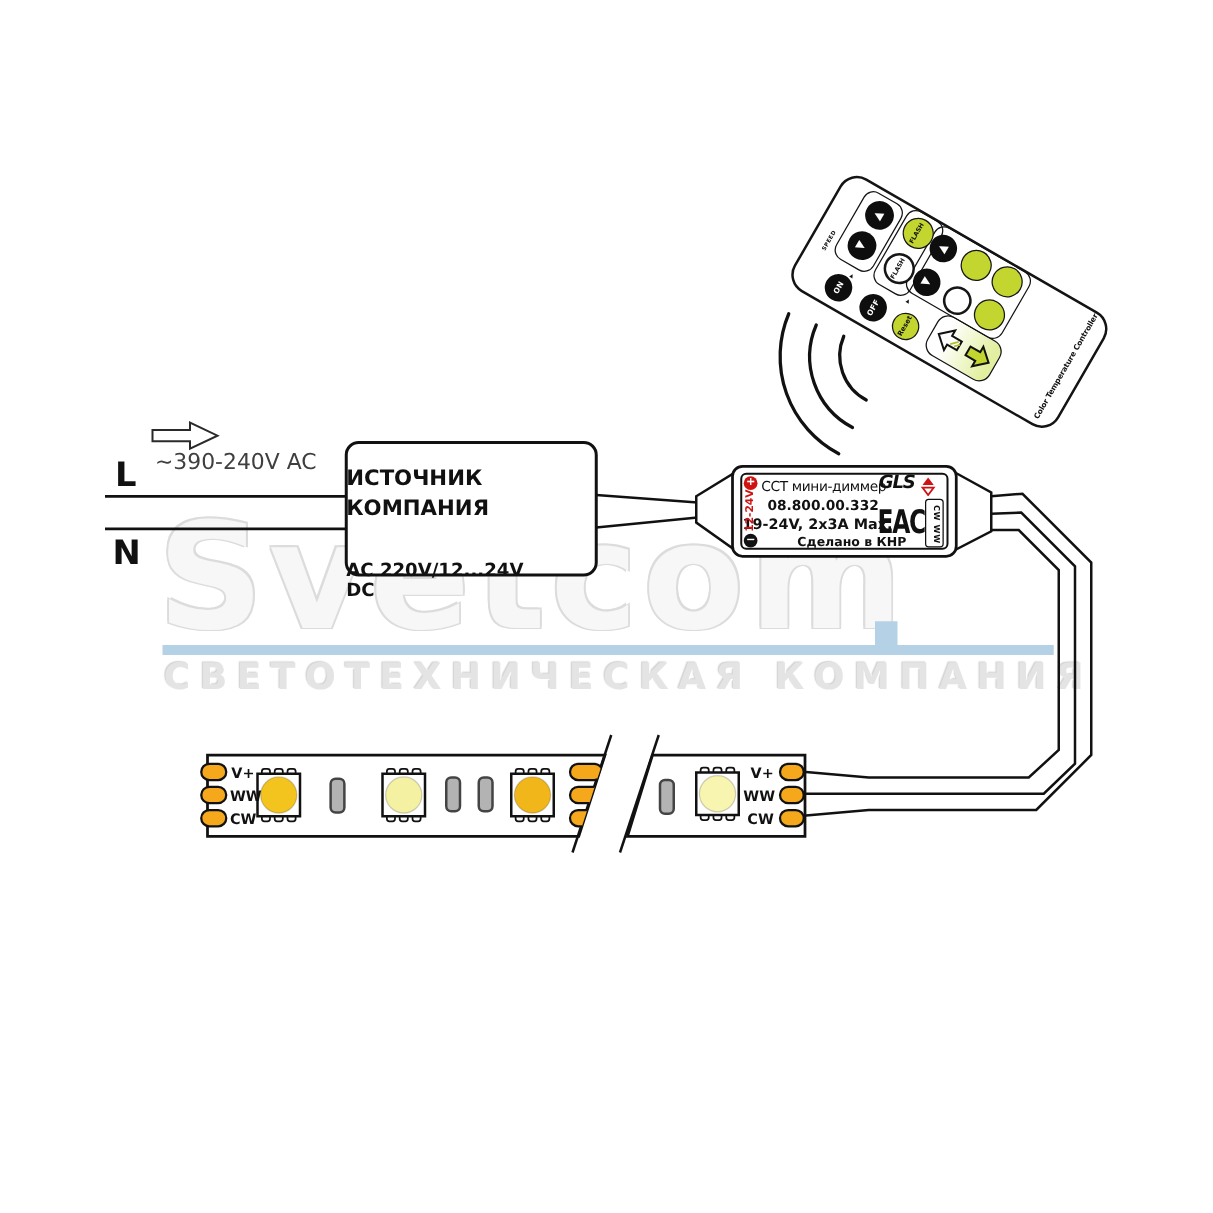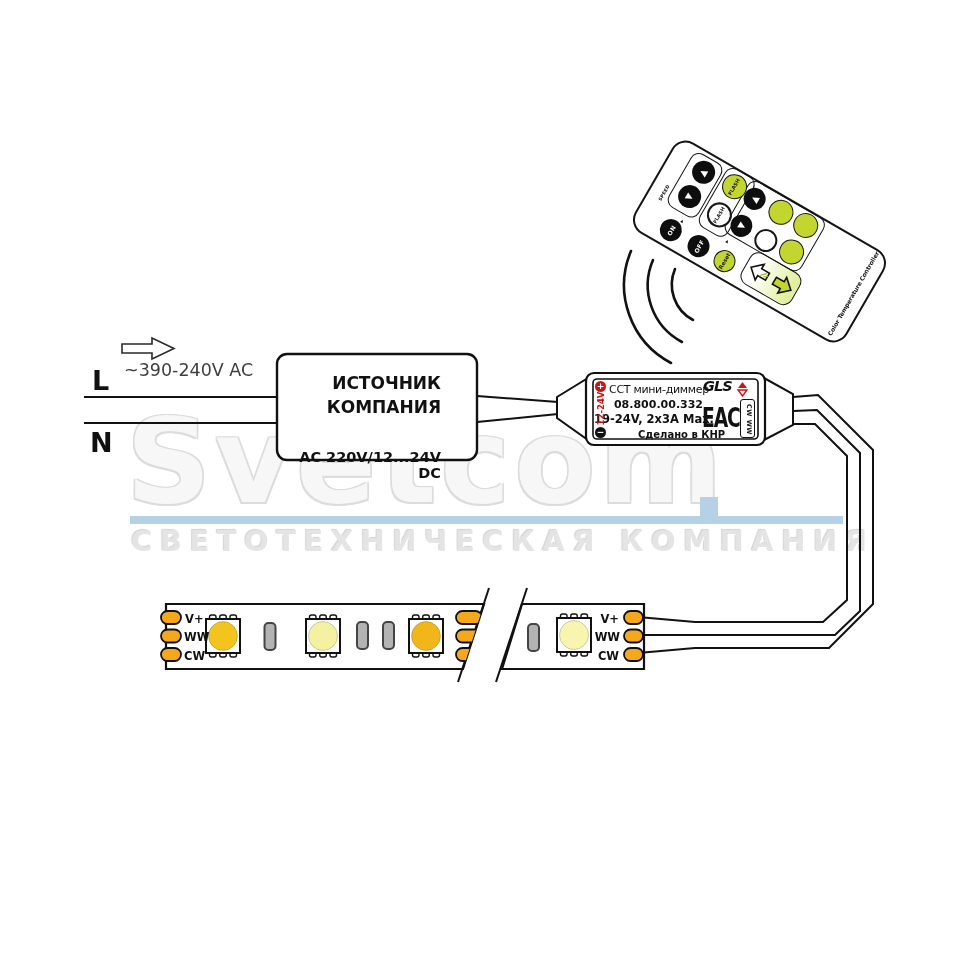--- a/index.html
+++ b/index.html
@@ -24,21 +24,21 @@
 
   
   svg.diagram { position:absolute; left:0; top:0; z-index:5; }
   svg.diagram text { font-family:"DejaVu Sans","Liberation Sans",sans-serif;
     font-weight:bold; font-size:11.5px; fill:#111; }
 
   
   .txt { position:absolute; color:#111; z-index:6; }
   .mains-l, .mains-n { font-size:27px; font-weight:bold; }
   .mains-v { font-size:17.5px; color:#3f3f3f; }
-  .psu-t { width:164px; left:277px; text-align:right; font-weight:bold; }
+  .psu-t { width:164px; left:277px; text-align:left; font-weight:bold; }
   .strip-title { left:245px; top:557px; width:300px; text-align:center;
     font-size:20.5px; color:#1a1a1a; }
 
   
   .dim-circ { position:absolute; width:11px; height:11px; border-radius:50%;
     color:#fff; font-size:9px; font-weight:bold; line-height:11px;
     text-align:center; z-index:7; }
   .dim-plus { background:#cf1212; left:595px; top:381px; }
   .dim-minus { background:#111; left:595px; top:427px; }
   .dim-sidev { left:581px; top:403px; width:40px; height:11px; text-align:center;

